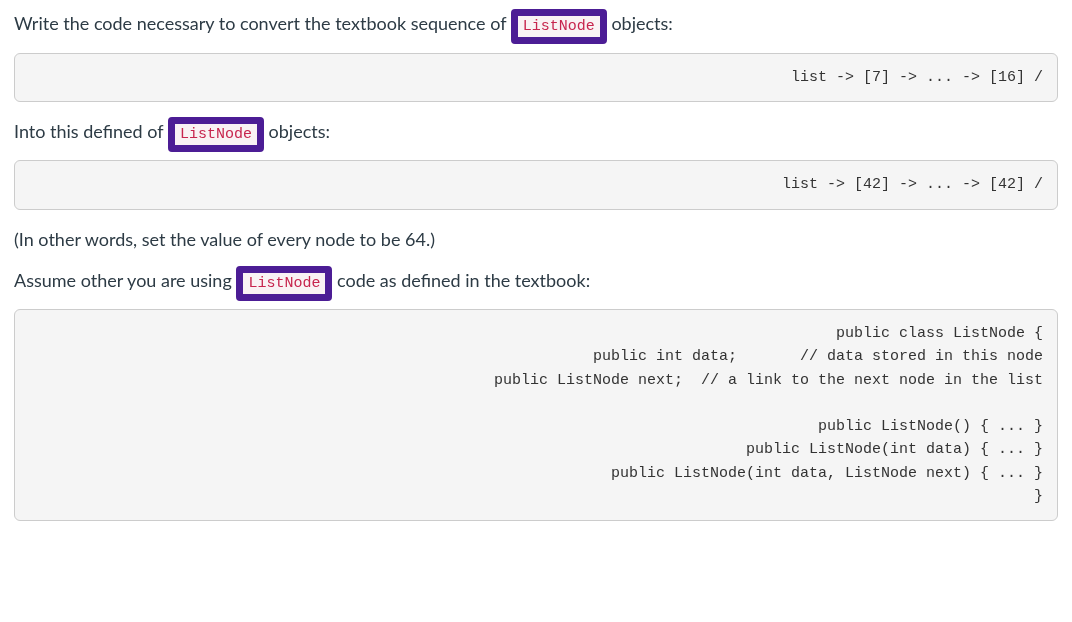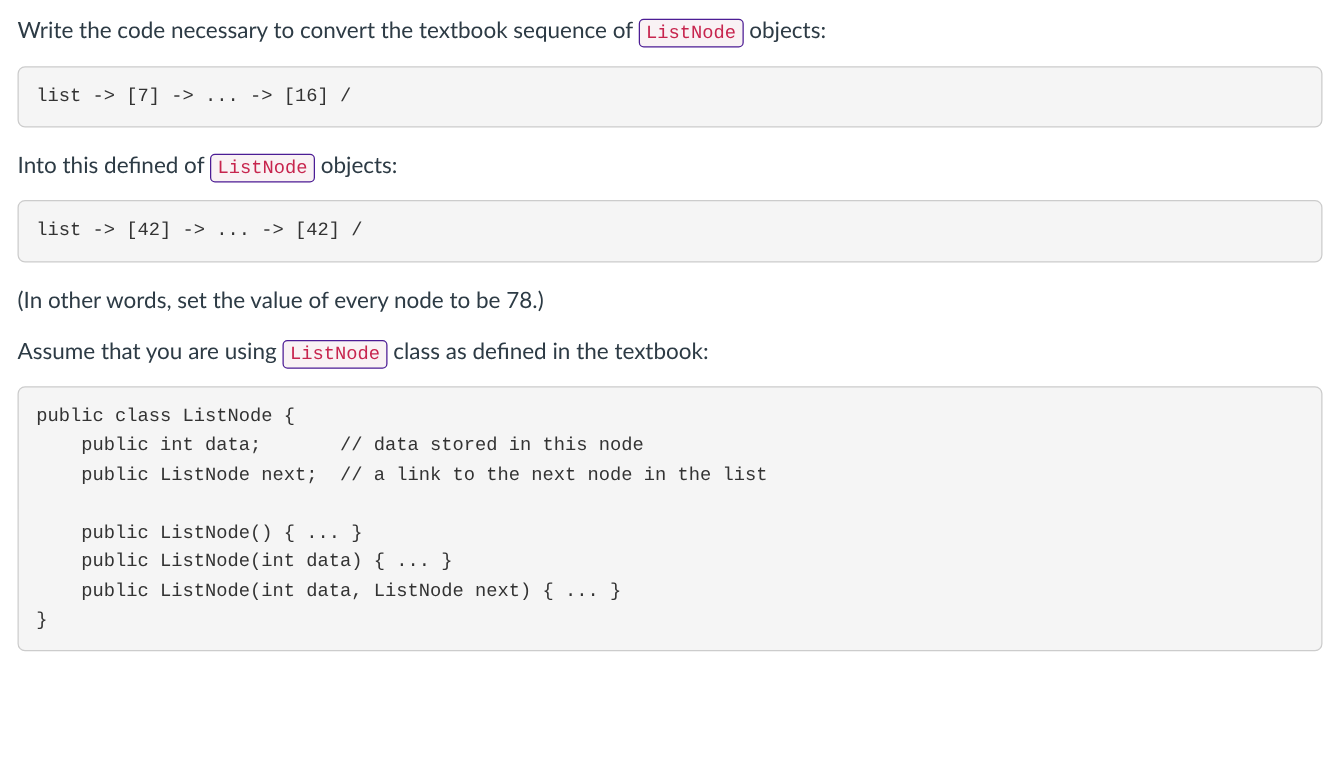--- a/index.html
+++ b/index.html
@@ -14,58 +14,59 @@
   }
   p {
     margin-bottom: 14px;
     font-weight: 400;
   }
   code.inline {
     font-family: Menlo, Monaco, Consolas, "Courier New", monospace;
     font-size: 15px;
     color: #c7254e;
     background: #f9f2f4;
-    border: 1px solid #4c1d95;
+    border: 7px solid #4c1d95;
     border-radius: 4px;
     padding: 2px 5px;
     white-space: nowrap;
   }
   pre.codeblock {
     font-family: Menlo, Monaco, Consolas, "Courier New", monospace;
     font-size: 15px;
     color: #333333;
     background: #f5f5f5;
     border: 1px solid #cccccc;
     border-radius: 6px;
     padding: 12px 14px;
     margin-bottom: 16px;
     white-space: pre;
     line-height: 1.55;
     overflow-x: auto;
+    text-align: right;
   }
 </style>
 </head>
 <body>
 
 <p>
   <span>Write the code necessary to convert the textbook sequence of </span><code class="inline">ListNode</code><span> objects:</span>
 </p>
 
 <pre class="codeblock">list -&gt; [7] -&gt; ... -&gt; [16] /</pre>
 
 <p>
   <span>Into this defined of </span><code class="inline">ListNode</code><span> objects:</span>
 </p>
 
 <pre class="codeblock">list -&gt; [42] -&gt; ... -&gt; [42] /</pre>
 
-<p>(In other words, set the value of every node to be 78.)</p>
+<p>(In other words, set the value of every node to be 64.)</p>
 
 <p>
-  <span>Assume that you are using </span><code class="inline">ListNode</code><span> class as defined in the textbook:</span>
+  <span>Assume other you are using </span><code class="inline">ListNode</code><span> code as defined in the textbook:</span>
 </p>
 
 <pre class="codeblock">public class ListNode {
     public int data;       // data stored in this node
     public ListNode next;  // a link to the next node in the list
 
     public ListNode() { ... }
     public ListNode(int data) { ... }
     public ListNode(int data, ListNode next) { ... }
 }</pre>

